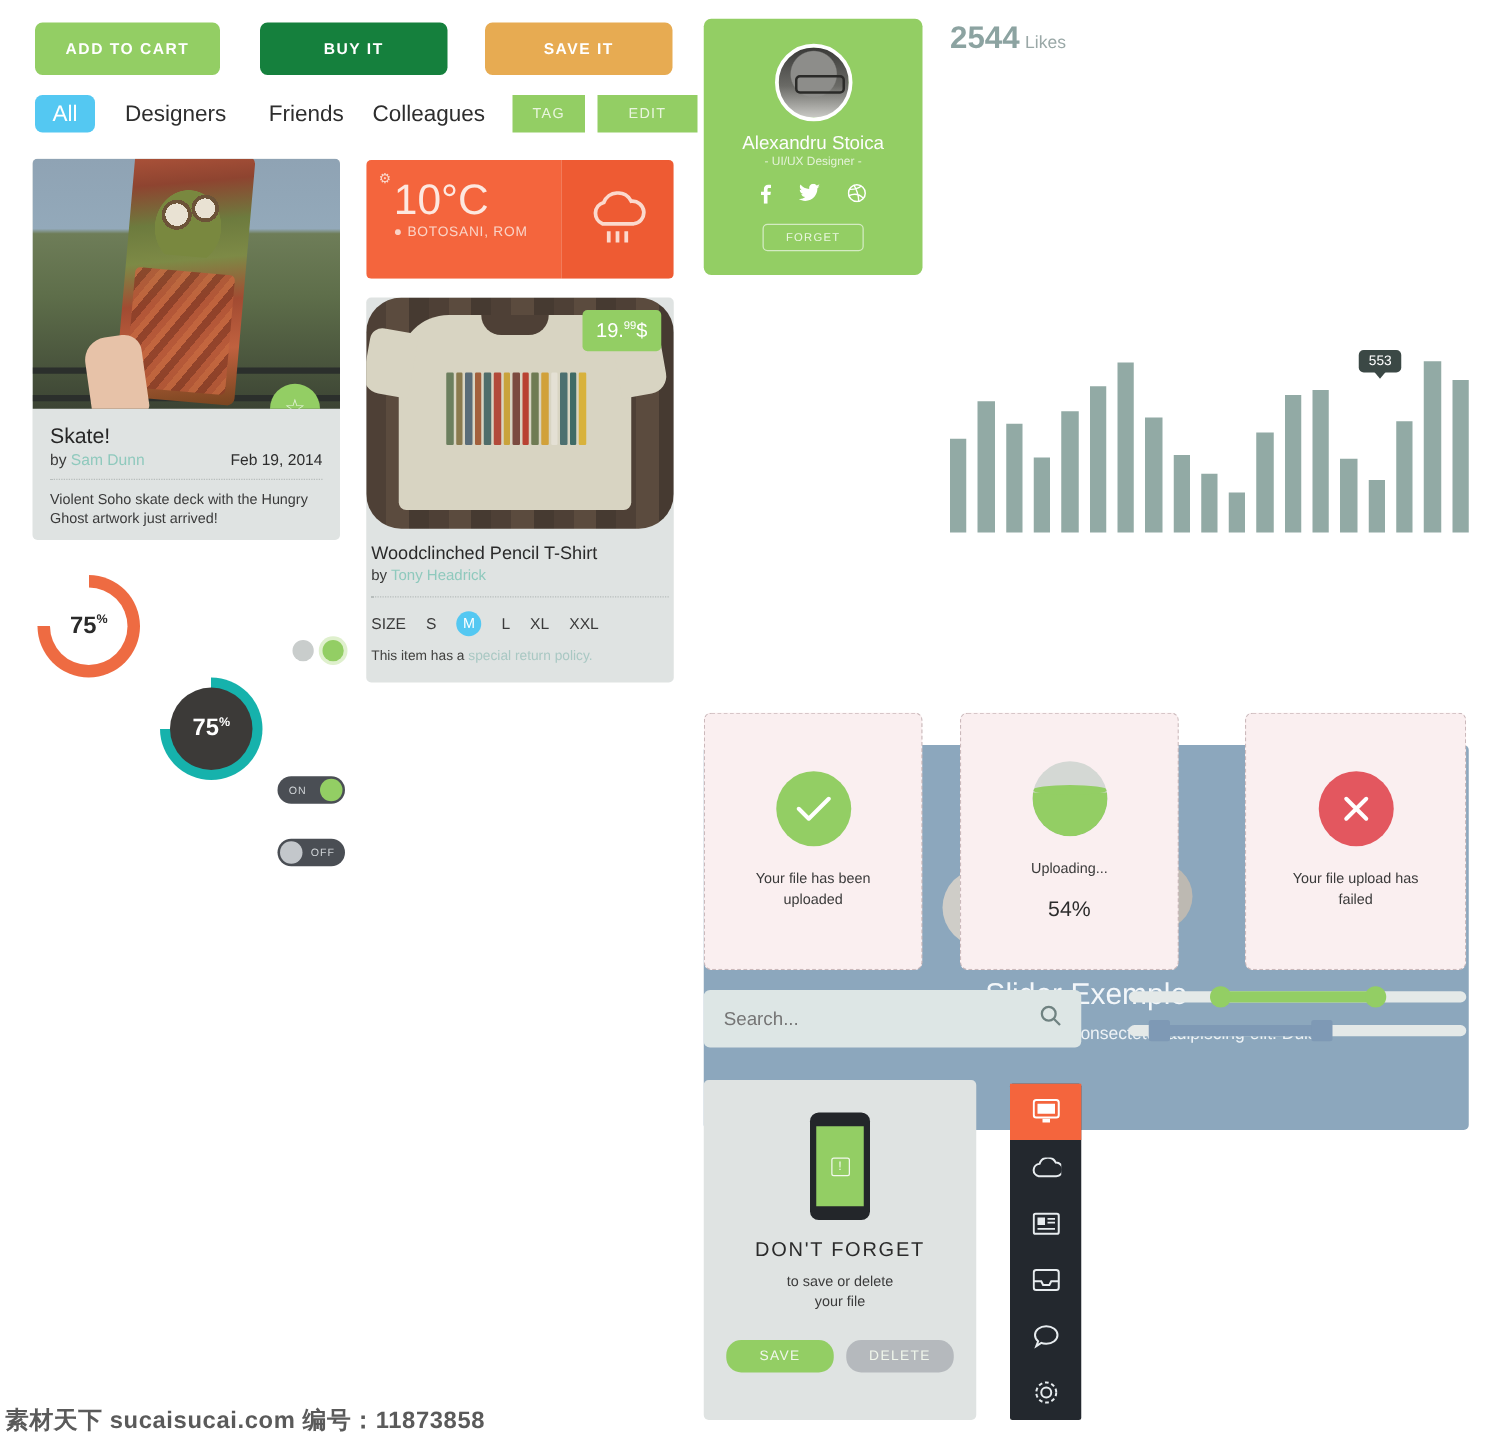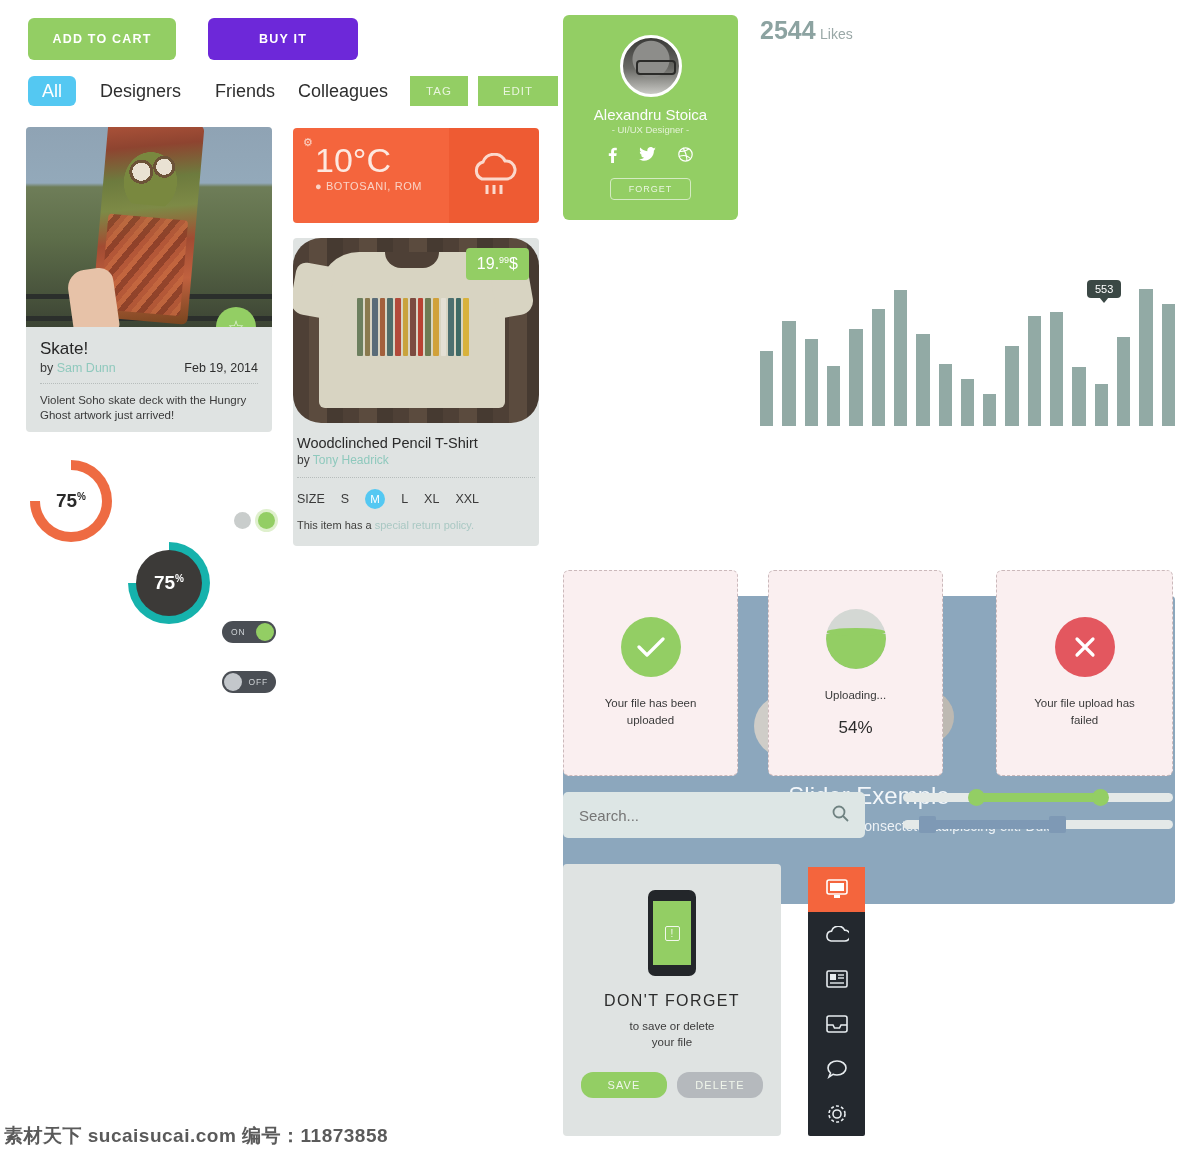--- a/index.html
+++ b/index.html
@@ -14,21 +14,21 @@
   .abs { position: absolute; }
 
   
   .btn-pill {
     border-radius: 6px; border: none; color: #fff;
     font-size: 12.5px; font-weight: bold; letter-spacing: 1.2px;
     display: flex; align-items: center; justify-content: center;
     cursor: pointer; height: 42px;
   }
   .btn-green { background: #93ce64; }
-  .btn-orange { background: #6d28d9; }
+  .btn-orange { background: #15803d; }
   .btn-amber { background: #e7ab52; }
 
   
   .tab {
     font-size: 18px; color: #2e2e2e; cursor: pointer;
     display: flex; align-items: center; justify-content: center; height: 30px;
   }
   .tab.active {
     background: #54c8f2; color: #fff; border-radius: 6px;
     padding: 0 14px;
@@ -235,20 +235,21 @@
     opacity:.92;
   }
 </style>
 </head>
 <body>
 
 <div class="stage">
 
   <button class="btn-pill btn-green abs" style="left:28px;top:18px;width:148px;">ADD TO CART</button>
   <button class="btn-pill btn-orange abs" style="left:208px;top:18px;width:150px;">BUY IT</button>
+  <button class="btn-pill btn-amber abs" style="left:388px;top:18px;width:150px;">SAVE IT</button>
 
   <div class="tab active abs" style="left:28px;top:76px;">All</div>
   <div class="tab abs" style="left:100px;top:76px;">Designers</div>
   <div class="tab abs" style="left:215px;top:76px;">Friends</div>
   <div class="tab abs" style="left:298px;top:76px;">Colleagues</div>
   <button class="sq-btn abs" style="left:410px;top:76px;width:58px;">TAG</button>
   <button class="sq-btn abs" style="left:478px;top:76px;width:80px;">EDIT</button>
 
   <div class="card abs" style="left:26px;top:127px;width:246px;height:305px;">
     <div class="skate-img">

